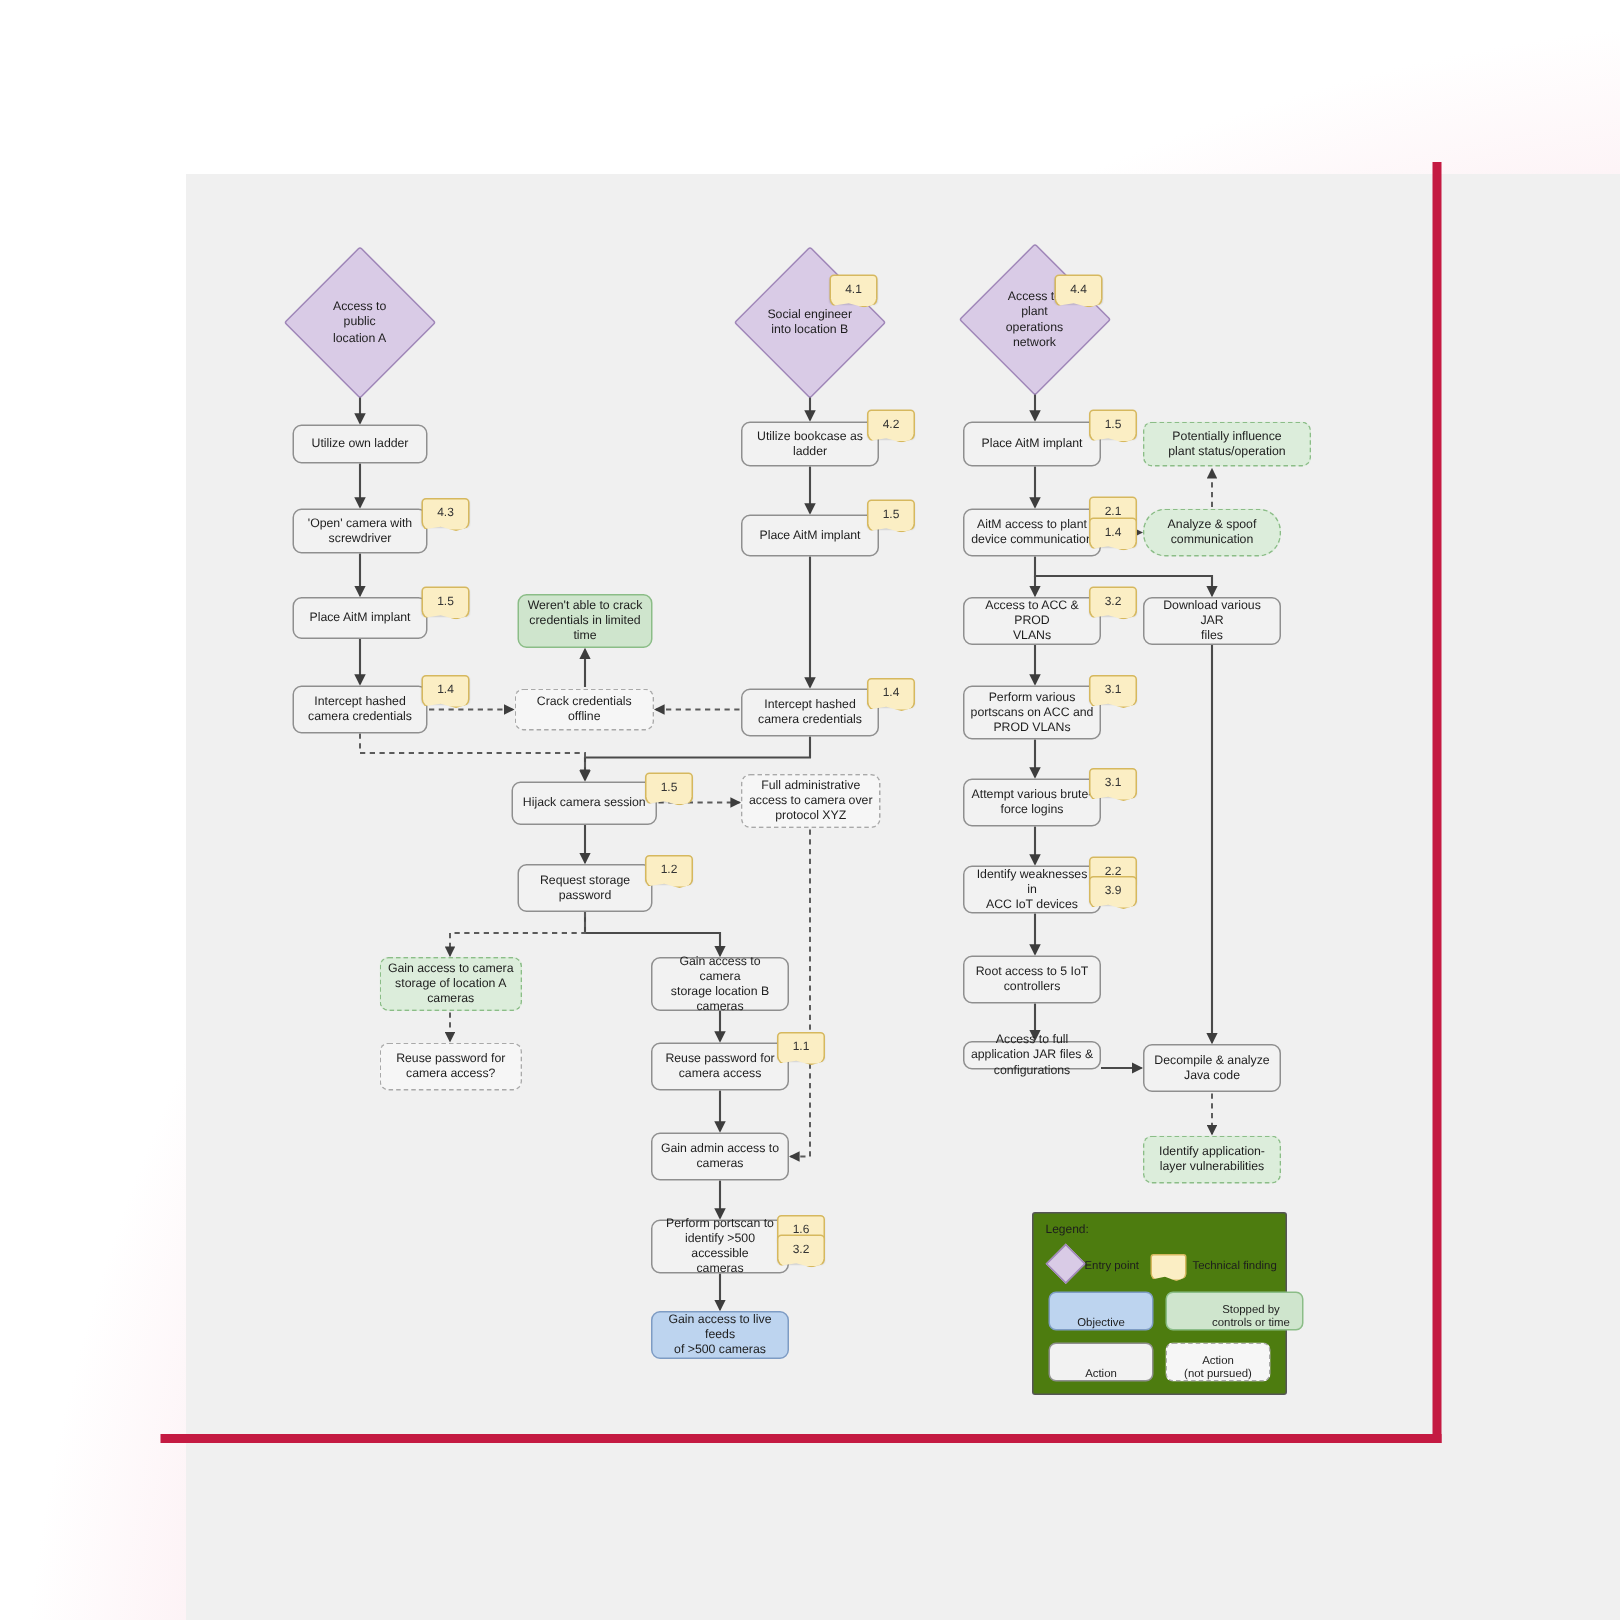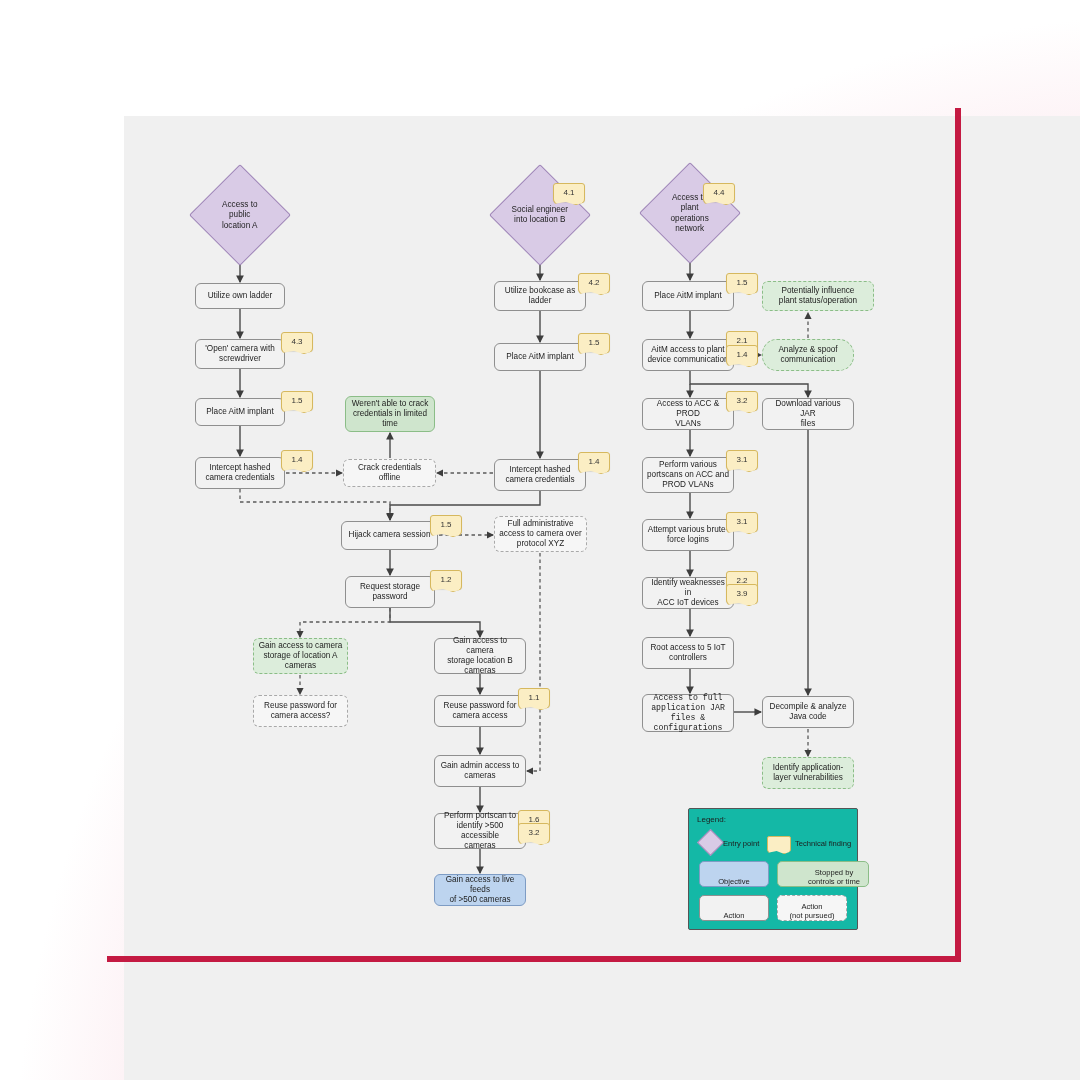--- a/index.html
+++ b/index.html
@@ -64,21 +64,21 @@
     content:"";position:absolute;left:-1px;right:-1px;bottom:-4px;height:5px;
     background:#fbeec4;border-left:1px solid #d6b85e;border-right:1px solid #d6b85e;
     border-bottom:1px solid #d6b85e;
     border-radius:0 0 6px 6px;
     clip-path:polygon(0 0,100% 0,100% 55%,72% 100%,40% 52%,0 85%);
   }
 
   
   #legend{
     position:absolute;left:688px;top:808px;width:168px;height:120px;
-    background:#14b8a6;border:1px solid #555;border-radius:2px;
+    background:#4d7c0f;border:1px solid #555;border-radius:2px;
     font-size:7.6px;color:#1d1d1d;
   }
   #legend .lg-title{position:absolute;left:8px;top:6px;font-size:8px;}
   #legend .lg-diamond{
     position:absolute;left:12px;top:24px;width:17px;height:17px;
     background:#d9cbe6;border:1px solid #9f86b8;transform:rotate(45deg);
   }
   #legend .lg-tag{
     position:absolute;left:78px;top:27px;width:22px;height:13px;
     background:#fbeec4;border:1px solid #d6b85e;border-radius:2px;
@@ -299,21 +299,21 @@
 force logins</span>
       </div>
       <div class="node n-action" style="left: 642px; top: 577px; width: 92px; height: 32px;">
         <span style="white-space: pre-line;">Identify weaknesses in
 ACC IoT devices</span>
       </div>
       <div class="node n-action" style="left: 642px; top: 637px; width: 92px; height: 32px;">
         <span style="white-space: pre-line;">Root access to 5 IoT
 controllers</span>
       </div>
-      <div class="node n-action" style="left: 642px; top: 694px; width: 92px; height: 38px; font-family: Liberation Mono, monospace;">
+      <div class="node n-action" style="left: 642px; top: 694px; width: 92px; height: 19px;">
         <span style="white-space: pre-line;">Access to full
 application JAR files &amp;
 configurations</span>
       </div>
       <div class="node n-action" style="left: 762px; top: 696px; width: 92px; height: 32px;">
         <span style="white-space: pre-line;">Decompile &amp; analyze
 Java code</span>
       </div>
       <div class="node n-stopped-dash" style="left: 762px; top: 757px; width: 92px; height: 32px;">
         <span style="white-space: pre-line;">Identify application-

